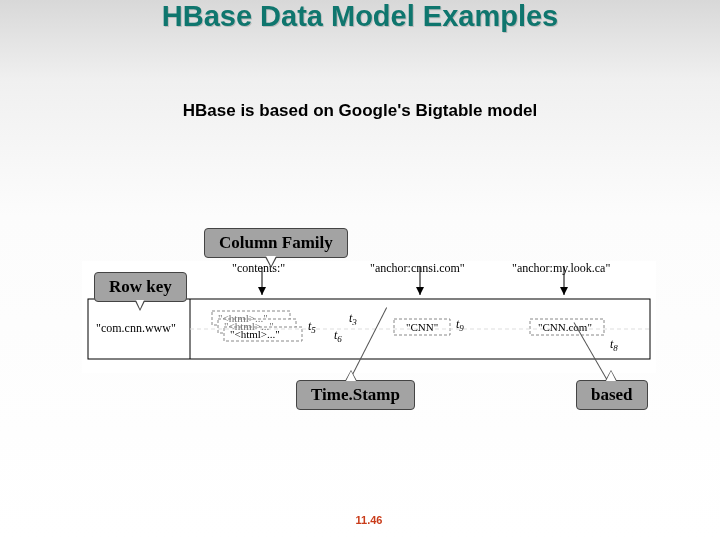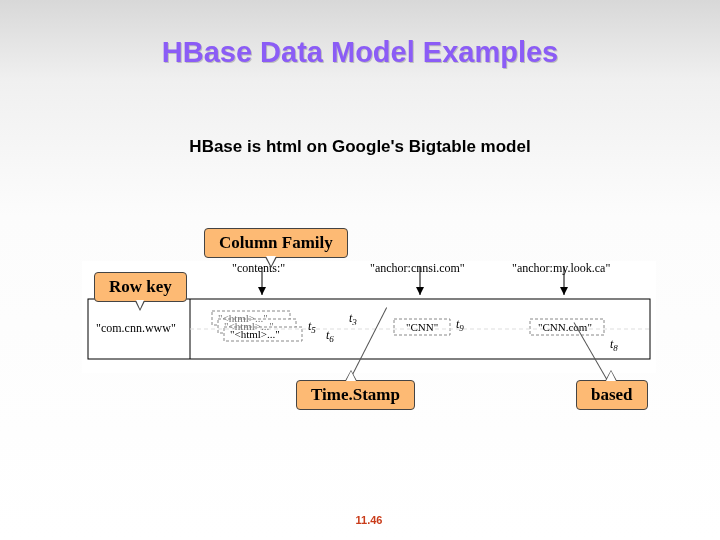--- a/index.html
+++ b/index.html
@@ -8,35 +8,35 @@
     background: linear-gradient(to bottom, #d8d8d8 0%, #f0f0f0 15%, #fcfcfc 40%, #ffffff 100%);
     font-family: Arial, Helvetica, sans-serif;
     position: relative;
     overflow: hidden;
   }
 
   .title {
     text-align: center;
     font-size: 29px;
     font-weight: bold;
-    color: #8b5cf6;
-    padding-top: 36px;
+    color: #0f766e;
+    padding-top: 0;
     text-shadow: 1px 1px 0 #bdbdbd;
   }
   .subtitle {
     text-align: center;
     font-size: 17px;
     font-weight: bold;
     color: #000;
     margin-top: 68px;
   }
 
   .callout {
     position: absolute;
-    background: #fdba74;
+    background: #a3a3a3;
     border: 1px solid #444;
     border-radius: 4px;
     padding: 4px 14px;
     font-family: "Times New Roman", serif;
     font-size: 17px;
     font-weight: bold;
     color: #000;
     z-index: 5;
   }
   .callout .tail {
@@ -131,21 +131,21 @@
     font-size: 11px;
     font-weight: bold;
     color: #c93c1a;
     padding-left: 18px;
   }
 </style>
 </head>
 <body>
 
 <div class="title">HBase Data Model Examples</div>
-<div class="subtitle">HBase is html on Google's Bigtable model</div>
+<div class="subtitle">HBase is based on Google's Bigtable model</div>
 
 <div id="co-colfam" class="callout">
   <span>Column Family</span>
   <span class="tail"></span>
 </div>
 <div id="co-rowkey" class="callout">
   <span>Row key</span>
   <span class="tail"></span>
 </div>
 <div id="co-ts" class="callout">
@@ -191,21 +191,21 @@
   <div class="dlabel" style="left:150px; top:0px;">"contents:"</div>
   <div class="dlabel" style="left:288px; top:0px;">"anchor:cnnsi.com"</div>
   <div class="dlabel" style="left:430px; top:0px;">"anchor:my.look.ca"</div>
 
   <div class="dlabel sm" style="left:136px; top:51px; color:#777;">"&lt;html&gt;..."</div>
   <div class="dlabel sm" style="left:142px; top:59px; color:#777;">"&lt;html&gt;..."</div>
   <div class="dlabel sm" style="left:148px; top:67px;">"&lt;html&gt;..."</div>
 
   <div class="dlabel tsub" style="left:224px; top:50px;margin-left:43px;">t<sub>3</sub></div>
   <div class="dlabel tsub" style="left:226px; top:58px;">t<sub>5</sub></div>
-  <div class="dlabel tsub" style="left:244px; top:67px;">t<sub>6</sub></div>
+  <div class="dlabel tsub" style="left:252px; top:67px;">t<sub>6</sub></div>
 
   <div class="dlabel sm" style="left:324px; top:60px;">"CNN"</div>
   <div class="dlabel tsub" style="left:374px; top:56px;">t<sub>9</sub></div>
 
   <div class="dlabel sm" style="left:456px; top:60px;">"CNN.com"</div>
   <div class="dlabel tsub" style="left:528px; top:59px;margin-top:17px;">t<sub>8</sub></div>
 </div>
 
 <div class="footer">11.46</div>
 

